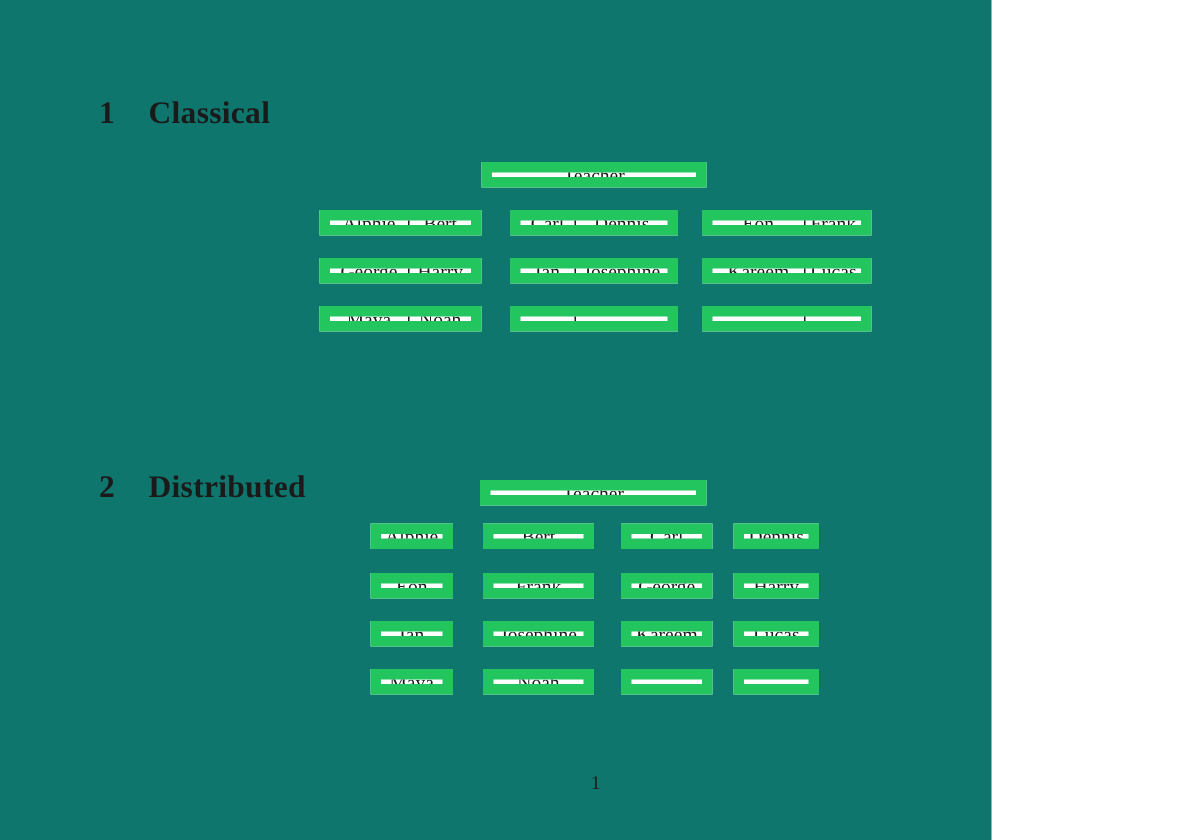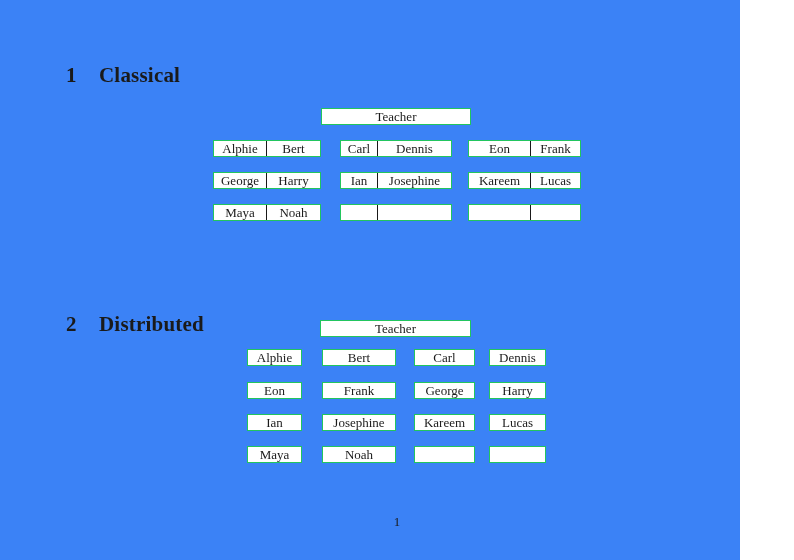--- a/index.html
+++ b/index.html
@@ -1,41 +1,41 @@
 <!DOCTYPE html>
 <html><head>
 <meta charset="utf-8">
 <style>
   html, body { margin: 0; padding: 0; background: #ffffff; }
   .page {
     position: relative;
-    width: 740px;
+    width: 661px;
     height: 560px;
-    background: #3b82f6;
+    background: #0f766e;
     font-family: "Liberation Serif", serif;
     color: #1a1a1a;
     overflow: hidden;
   }
   .heading {
     position: absolute;
     font-size: 21px;
     font-weight: bold;
     line-height: 22px;
     letter-spacing: 0.2px;
     white-space: nowrap;
   }
   .heading .num {
     display: inline-block;
     width: 33px;
   }
   .desk {
     position: absolute;
     box-sizing: border-box;
     height: 17px;
-    border: 1px solid #22c55e;
+    border: 7px solid #22c55e;
     background: #ffffff;
     display: flex;
     align-items: stretch;
   }
   .cell {
     display: flex;
     align-items: center;
     justify-content: center;
     font-size: 13px;
     line-height: 14px;

